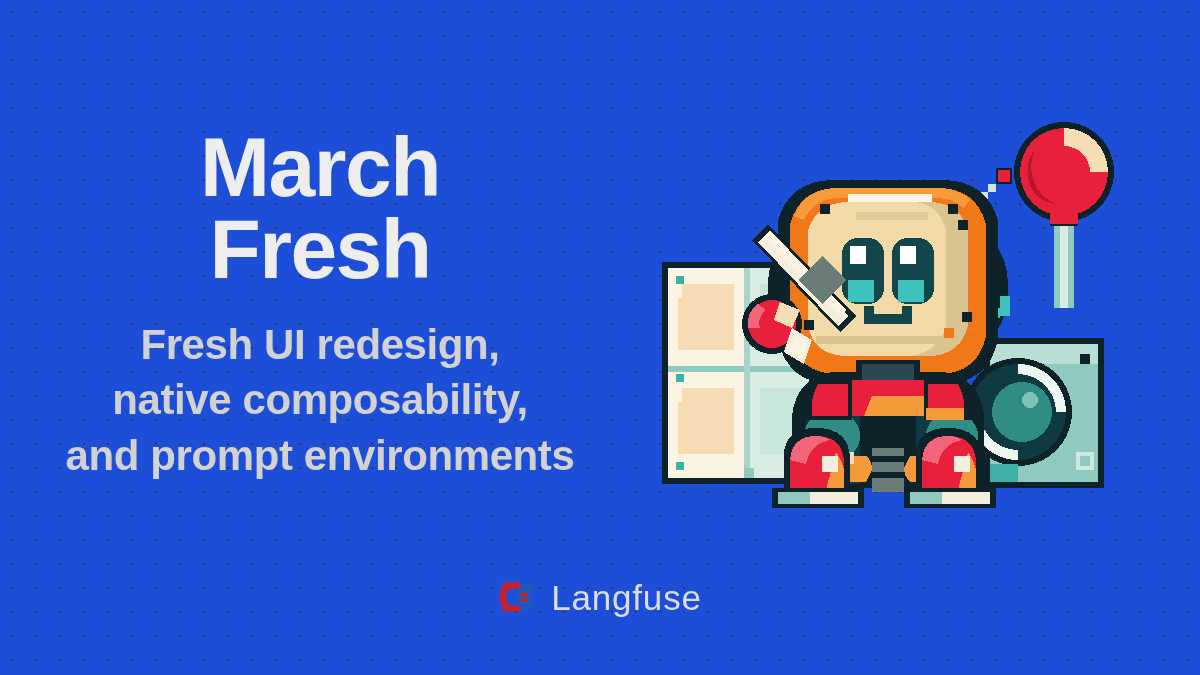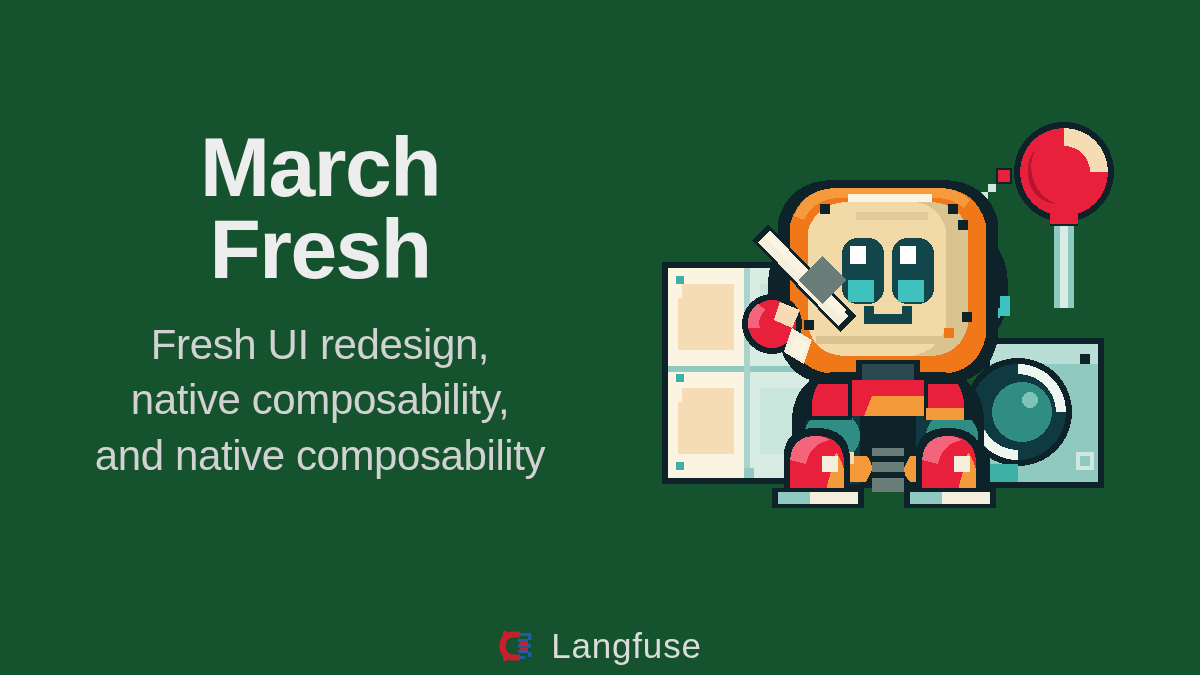--- a/index.html
+++ b/index.html
@@ -8,21 +8,21 @@
     background: #000000;
   }
   body {
     font-family: "Liberation Sans", sans-serif;
   }
 
   #stage {
     position: relative;
     width: 1200px;
     height: 675px;
-    background-color: #14532d;
+    background-color: #1d4ed8;
     overflow: hidden;
   }
 
   
   #dot-grid {
     position: absolute;
     inset: 0;
     background-image: radial-gradient(#3a3a3a 1.1px, transparent 1.2px);
     background-size: 24px 24px;
     background-position: 0px 0px;
@@ -47,34 +47,34 @@
     margin: 0;
     padding: 0 20px;
   }
   #headline .line { display: block; }
 
   #subhead {
     margin: 26px 0 0 0;
     padding: 0 1px;
     color: #d2d2d2;
     font-size: 42px;
-    font-weight: 400;
+    font-weight: 700;
     line-height: 1.33;
     letter-spacing: -0.4px;
   }
   #subhead .line { display: block; white-space: nowrap; }
 
   
   #brand {
     position: absolute;
     left: 0;
     right: 0;
-    top: 628px;
+    top: 580px;
     display: flex;
-    align-items: flex-end;
+    align-items: flex-start;
     justify-content: center;
     gap: 13px;
   }
   #brand-mark { display: block; width: 40px; height: 34px; }
   #brand-name {
     color: #dcdcdc;
     font-size: 35px;
     font-weight: 400;
     letter-spacing: 0.8px;
     line-height: 1;
@@ -98,21 +98,21 @@
   <div id="dot-grid"></div>
 
   <div id="text-col">
     <h1 id="headline">
       <span class="line">March</span>
       <span class="line">Fresh</span>
     </h1>
     <p id="subhead">
       <span class="line">Fresh UI redesign,</span>
       <span class="line">native composability,</span>
-      <span class="line">and native composability</span>
+      <span class="line">and prompt environments</span>
     </p>
   </div>
 
   <div id="brand">
     <svg id="brand-mark" viewBox="0 0 40 34">
       <g fill="#1b5faa">
         <path d="M20 4 h7 v3 h-7 z"></path>
         <path d="M27 4 h6 v3 h-6 z"></path>
         <path d="M20 10 h10 v3 h-10 z"></path>
         <path d="M20 15 h13 v3.5 h-13 z"></path>

